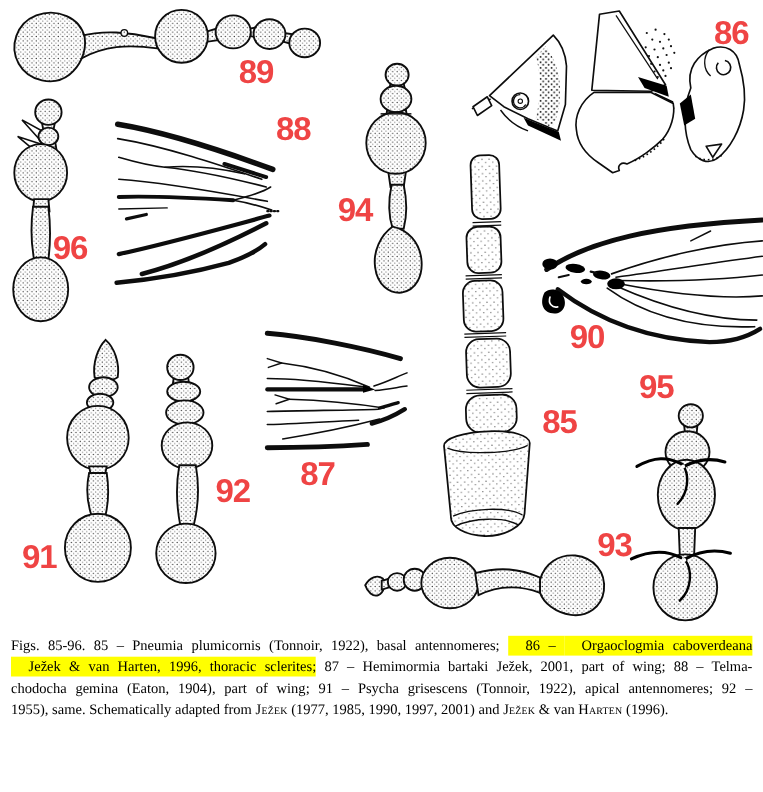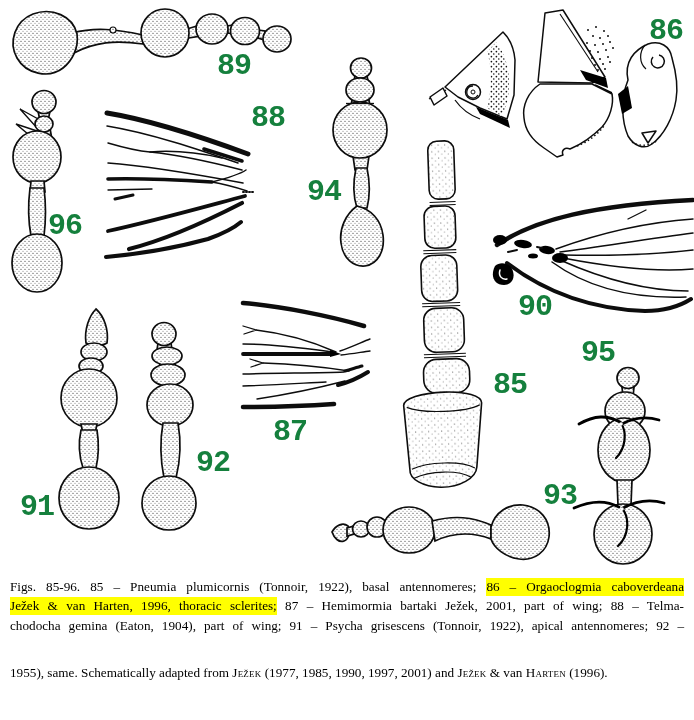--- a/index.html
+++ b/index.html
@@ -1,27 +1,27 @@
 <!DOCTYPE html>
 <html style="--hl-color: #ffff00;"><head>
 <meta charset="utf-8">
 <style>
   html,body{margin:0;padding:0;background:#e8e8e8;}
   .page{position:relative;width:694px;height:720px;background:#ffffff;overflow:hidden;
         font-family:"Liberation Serif",serif;color:#000;}
   .plate-svg{position:absolute;left:0;top:0;}
-  .fig-num{position:absolute;font-family:Liberation Mono, monospace;font-weight:700;
-           font-size:30px;line-height:1;letter-spacing:-1px;color:#15803d;}
+  .fig-num{position:absolute;font-family:Liberation Sans, sans-serif;font-weight:700;
+           font-size:30px;line-height:1;letter-spacing:-1px;color:#ef4444;}
   .caption{position:absolute;left:10px;top:577px;width:674px;
            font-size:13.2px;line-height:19.45px;}
   .cap-line{text-align:justify;text-align-last:justify;white-space:normal;}
-  .cap-line.last{text-align-last:left;margin-top:28px;}
+  .cap-line.last{text-align-last:left;}
   .it{}
   .sc{font-variant:small-caps;letter-spacing:.2px;}
-  .hl{background:var(--hl-color,#ffff00);padding:1px 0 2px 0;}
+  .hl{background:var(--hl-color,#ffff00);padding:1px 0 2px 16px;}
 </style>
 </head>
 <body>
 
 <div class="page">
 
   <svg class="plate-svg" width="694" height="572" viewBox="0 0 694 572">
     <defs>
       <pattern id="st1" width="4" height="4" patternUnits="userSpaceOnUse">
         <rect width="4" height="4" fill="#fff"></rect>
@@ -255,21 +255,21 @@
     </g>
   </svg>
 
   <div class="fig-num" style="left:493px;top:370px">85</div>
   <div class="fig-num" style="left:649px;top:16px">86</div>
   <div class="fig-num" style="left:273px;top:417px">87</div>
   <div class="fig-num" style="left:251px;top:103px">88</div>
   <div class="fig-num" style="left:217px;top:51px">89</div>
   <div class="fig-num" style="left:518px;top:292px">90</div>
   <div class="fig-num" style="left:20px;top:492px">91</div>
-  <div class="fig-num" style="left:196px;top:448px">92</div>
+  <div class="fig-num" style="left:196px;top:432px">92</div>
   <div class="fig-num" style="left:543px;top:481px">93</div>
   <div class="fig-num" style="left:307px;top:177px">94</div>
   <div class="fig-num" style="left:581px;top:338px">95</div>
   <div class="fig-num" style="left:48px;top:211px">96</div>
 
   <div class="caption">
       <div class="cap-line"><span>Figs. 85-96. 85 – </span><span class="it">Pneumia plumicornis</span><span> (Tonnoir, 1922), basal antennomeres; </span><span class="hl">86 – </span><span class="it hl">Orgaoclogmia caboverdeana</span></div>
       <div class="cap-line"><span class="hl">Ježek &amp; van Harten, 1996, thoracic sclerites;</span><span> 87 – </span><span class="it">Hemimormia bartaki</span><span> Ježek, 2001, part of wing; 88 – </span><span class="it">Telma-</span></div>
       <div class="cap-line"><span class="it">chodocha gemina</span><span> (Eaton, 1904), part of wing; 91 – </span><span class="it">Psycha grisescens</span><span> (Tonnoir, 1922), apical antennomeres; 92 –</span></div>
       <div class="cap-line last"><span>1955), same. Schematically adapted from </span><span class="sc">Ježek</span><span> (1977, 1985, 1990, 1997, 2001) and </span><span class="sc">Ježek</span><span> &amp; van </span><span class="sc">Harten</span><span> (1996).</span></div>

